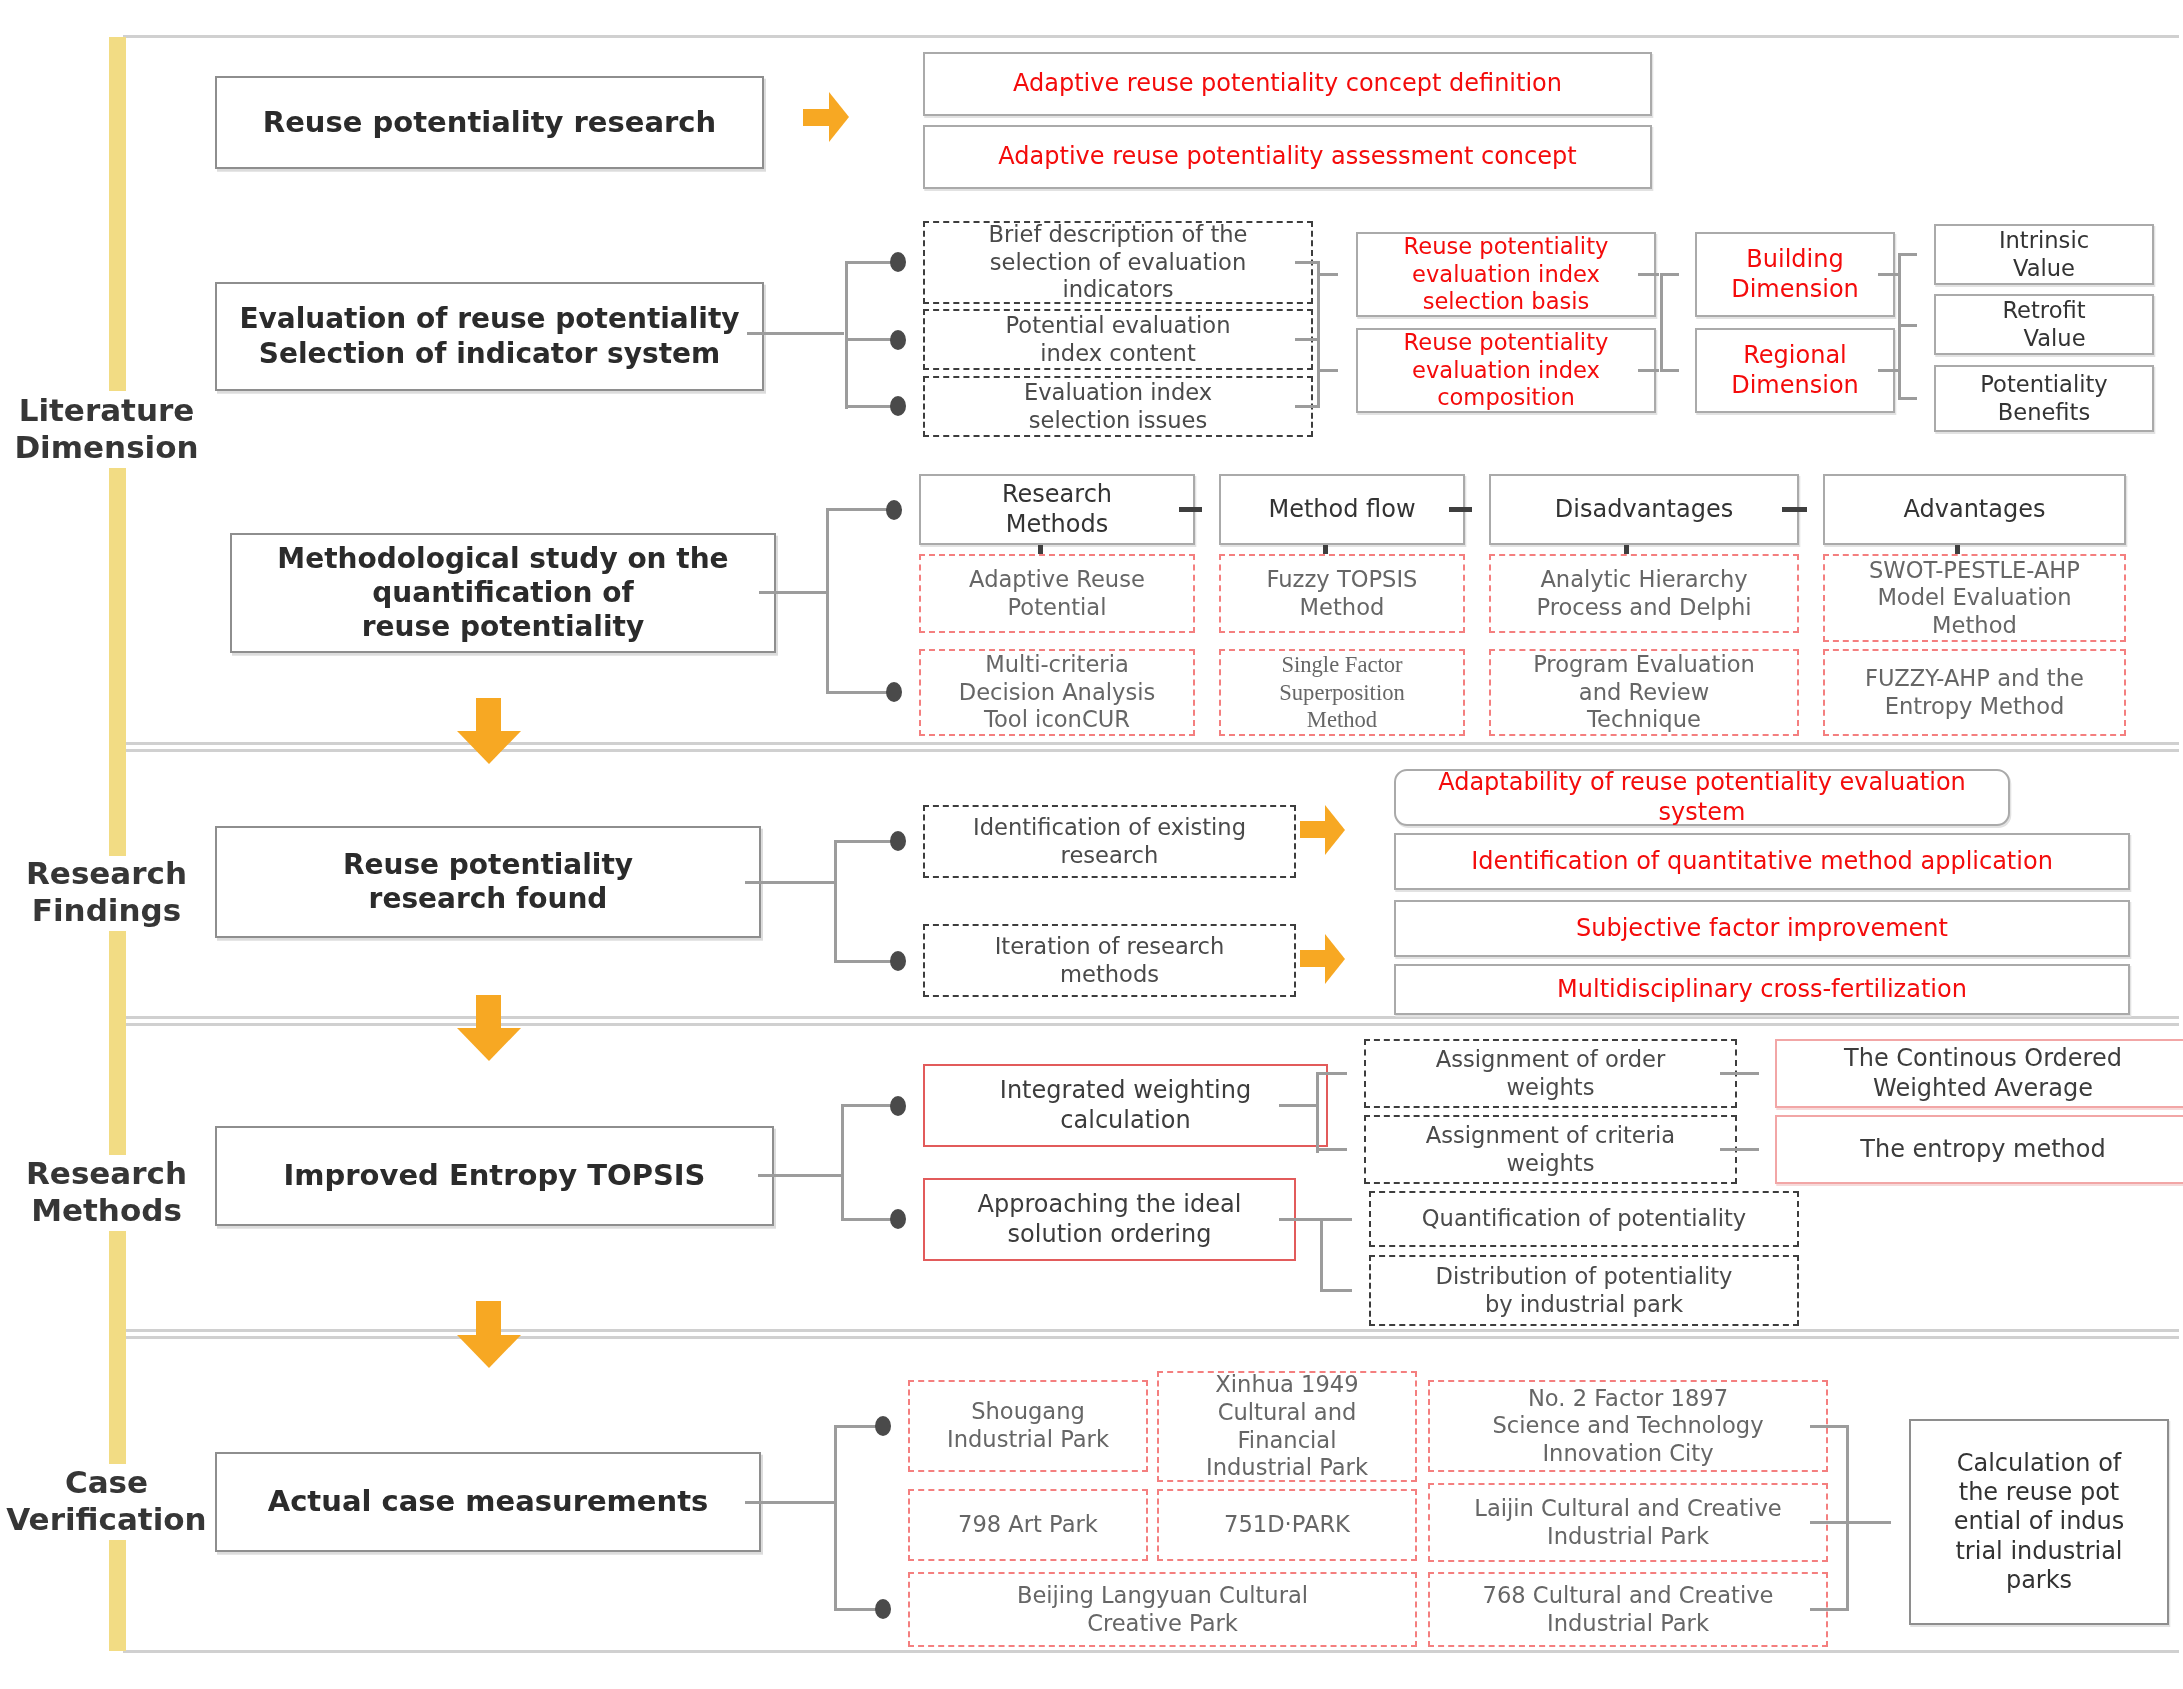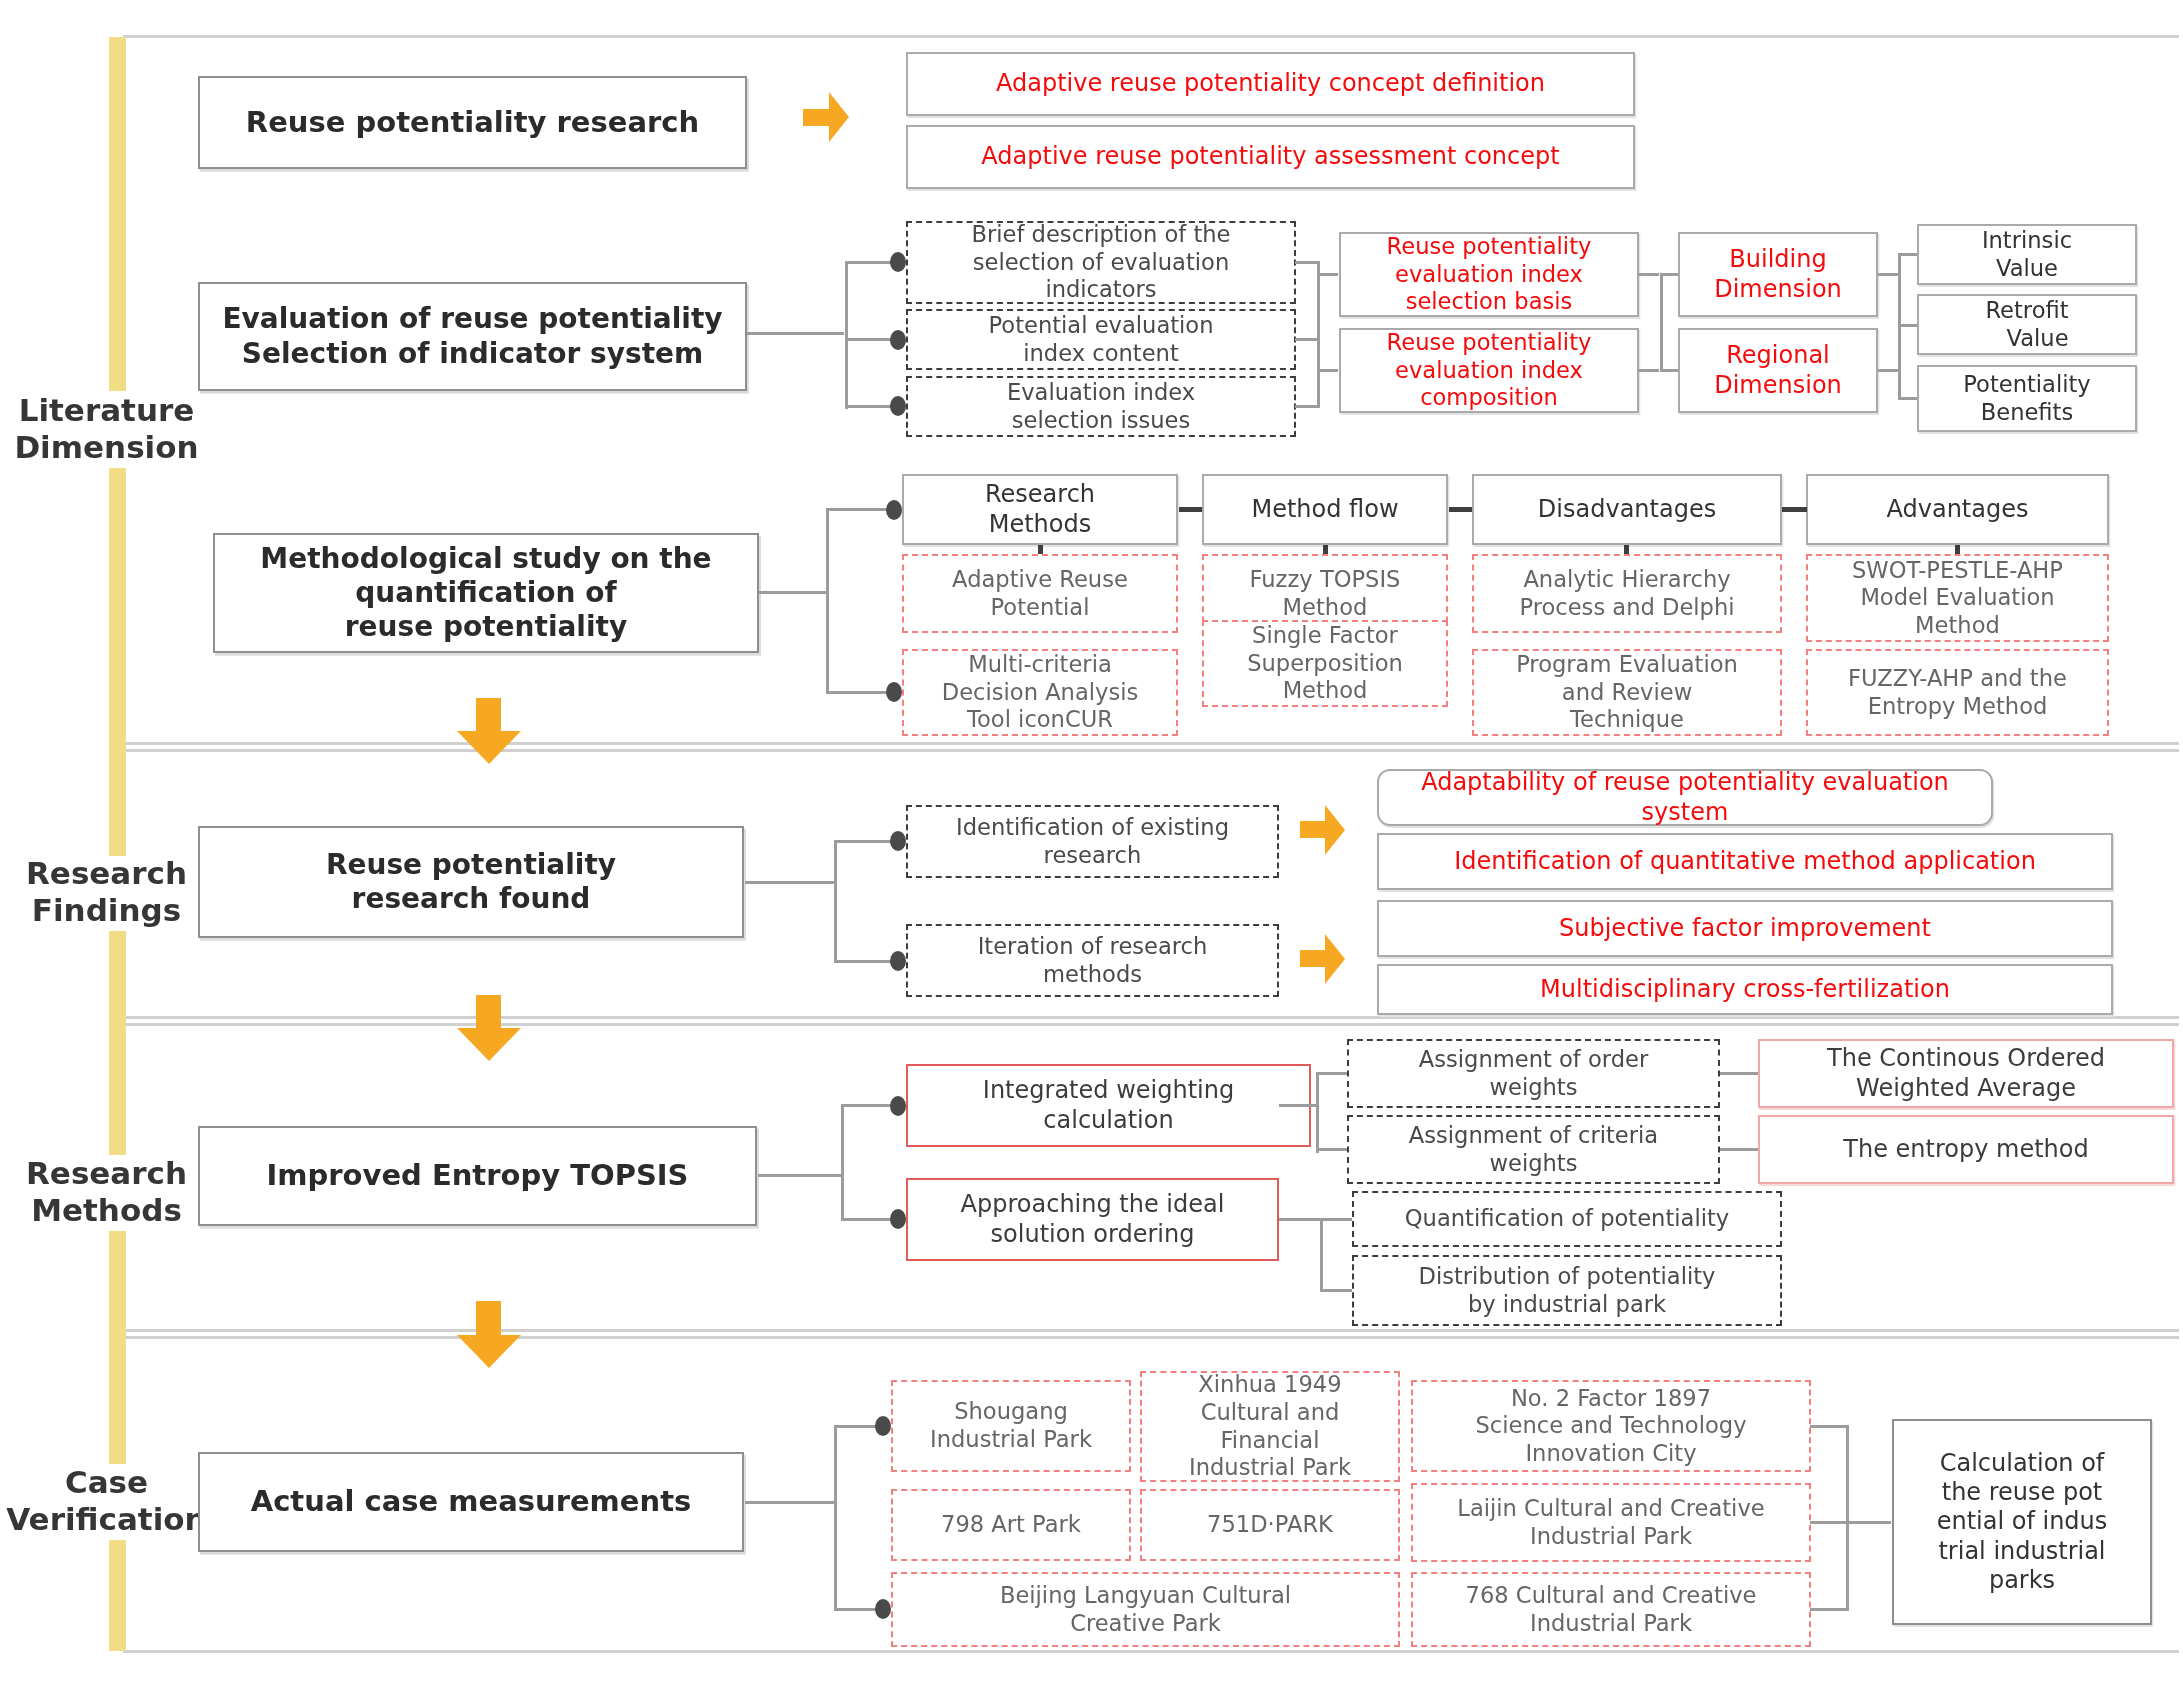--- a/index.html
+++ b/index.html
@@ -1,19 +1,19 @@
 <!DOCTYPE html>
 <html style="font-size:10.7px"><head>
 <meta charset="utf-8">
 <style>
   html,body{margin:0;padding:0;background:#ffffff;}
   .canvas{position:relative;width:2183px;height:1689px;background:#ffffff;overflow:hidden;
           font-family:"DejaVu Sans","Liberation Sans",sans-serif;color:#2b2b2b;}
   .box{position:absolute;display:flex;align-items:center;justify-content:center;
-       text-align:center;white-space:pre-line;box-sizing:border-box;background:#ffffff;line-height:1.22;}
+       text-align:center;white-space:pre-line;box-sizing:border-box;background:#ffffff;line-height:1.22;margin-left:17px;}
   .src{font-weight:bold;font-size:29px;color:#2b2b2b;border:2px solid #8e8e8e;
        box-shadow:2px 2.7px 0 #dcdcdc;}
   .plain{border:2px solid #aaaaaa;box-shadow:1.3px 2px 0 #e2e2e2;font-size:24px;}
   .redtxt{color:#f40b0b;}
   .blacktxt{color:#333333;}
   .dashb{border:2px dashed #3d3d3d;color:#4a4a4a;font-size:22.6px;}
   .dashr{border:2px dashed #f47f7f;color:#666666;font-size:22.6px;}
   .redborder{border:2px solid #e25b5b;color:#3c3c3c;font-size:24px;}
   .pinkborder{border:2px solid #f2a6a6;color:#3c3c3c;font-size:24px;box-shadow:1.3px 2px 0 #f6dada;}
   .hline,.vline{position:absolute;background:#9c9c9c;}
@@ -158,21 +158,21 @@
 Method</div>
   <div class="box dashr" style="left:1472px;top:554px;width:310px;height:79px;">Analytic Hierarchy
 Process and Delphi</div>
   <div class="box dashr" style="left:1806px;top:554px;width:303px;height:88px;">SWOT-PESTLE-AHP
 Model Evaluation
 Method</div>
 
   <div class="box dashr" style="left:902px;top:649px;width:276px;height:87px;">Multi-criteria
 Decision Analysis
 Tool iconCUR</div>
-  <div class="box dashr" style="left:1202px;top:620px;width:246px;height:87px;">Single Factor
+  <div class="box dashr" style="left:1202px;top:649px;width:246px;height:87px;font-family:Liberation Serif, serif;">Single Factor
 Superposition
 Method</div>
   <div class="box dashr" style="left:1472px;top:649px;width:310px;height:87px;">Program Evaluation
 and Review
 Technique</div>
   <div class="box dashr" style="left:1806px;top:649px;width:303px;height:87px;">FUZZY-AHP and the
 Entropy Method</div>
 
   <div>
     <div class="adshaft" style="left:476px;top:698px;width:25px;height:35px;"></div>

